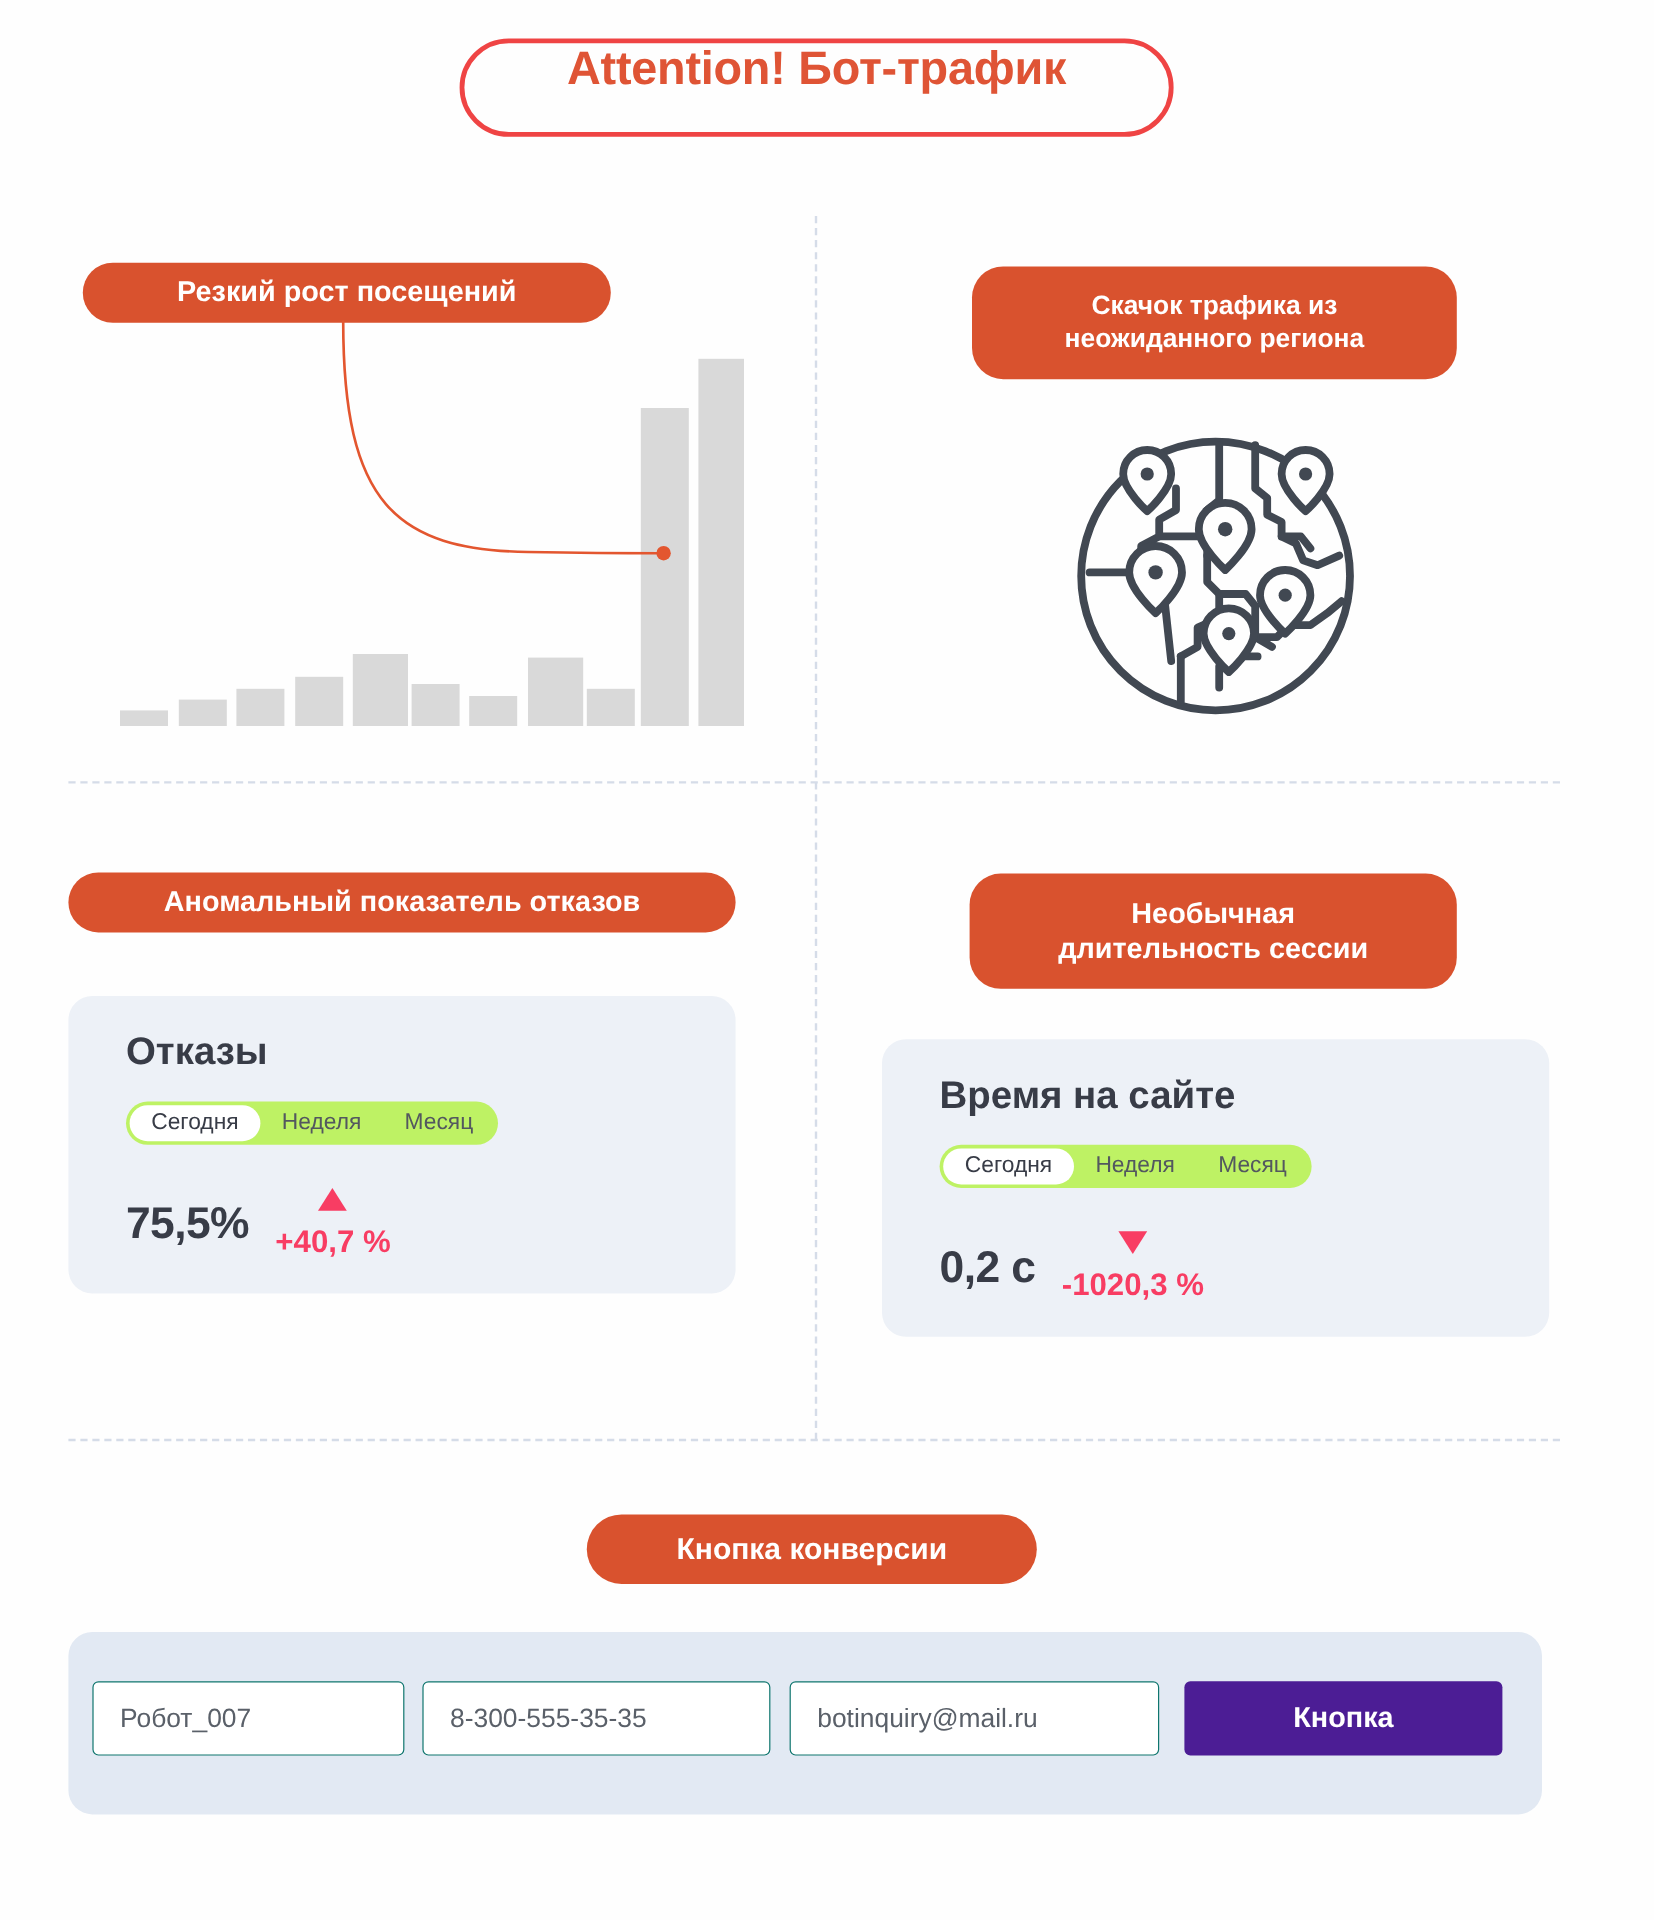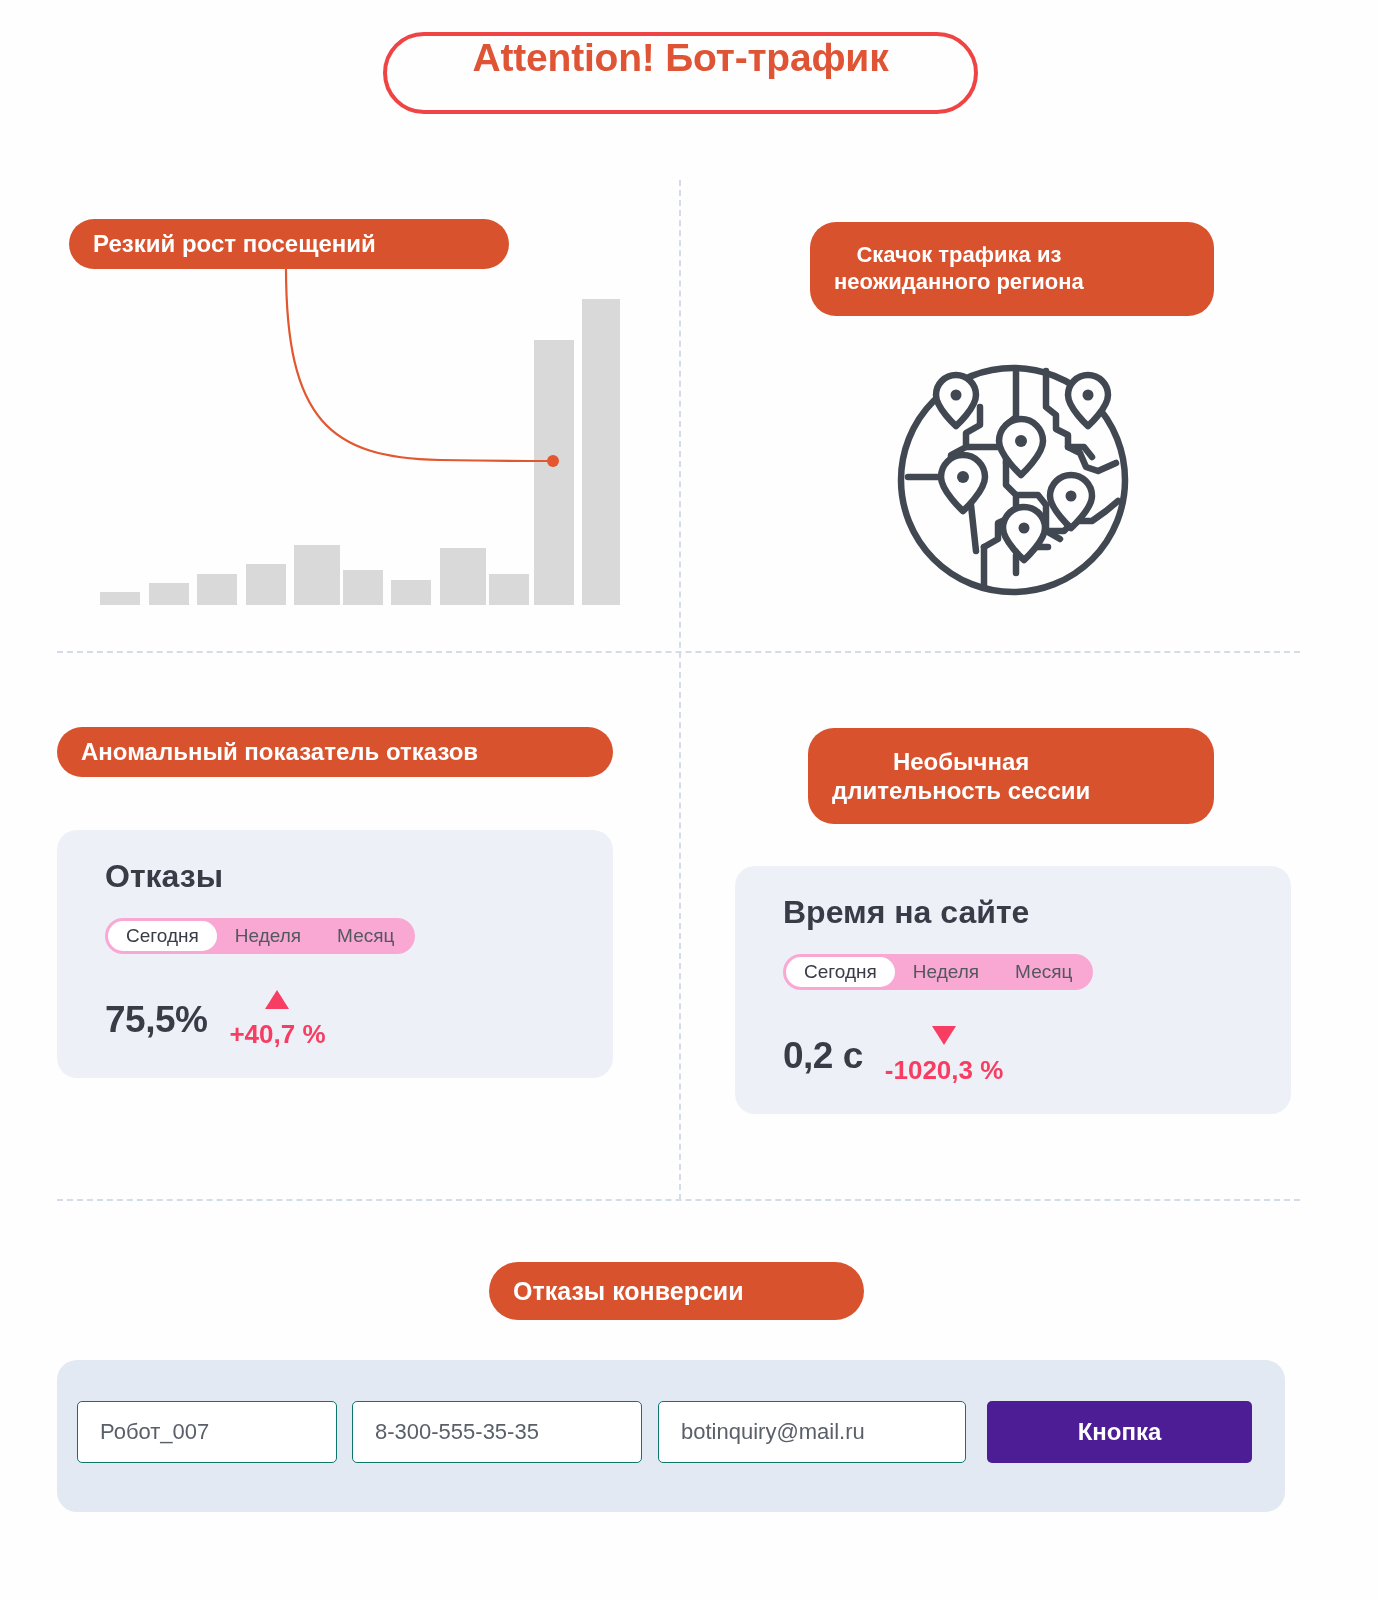--- a/index.html
+++ b/index.html
@@ -59,20 +59,21 @@
   .divider-h.one { top: 651px; }
   .divider-h.two { top: 1199px; }
 
   
   .badge {
     position: absolute;
     background: #D9522E;
     border-radius: 28px;
     display: flex;
     align-items: center;
+    justify-content: center;
     text-align: center;
     color: #FFFFFF;
     font-weight: bold;
     line-height: 1.22;
     padding: 0 24px;
   }
 
   #badge-growth {
     left: 69px; top: 219px;
     width: 440px; height: 50px;
@@ -152,21 +153,21 @@
     position: absolute;
     font-size: 32px;
     font-weight: bold;
     color: #383C47;
   }
   #card-bounce .card-title { left: 48px; top: 28px; }
   #card-session .card-title { left: 48px; top: 28px; }
 
   .toggle {
     position: absolute;
-    background: #f9a8d4;
+    background: #bef264;
     border-radius: 18px;
     height: 36px;
     display: flex;
     align-items: center;
     padding: 3px;
   }
   #card-bounce .toggle { left: 48px; top: 88px; }
   #card-session .toggle { left: 48px; top: 88px; }
 
   .toggle-opt {
@@ -389,21 +390,21 @@
     <div class="metric-row">
       <div class="metric-value">0,2 с</div>
       <div class="metric-delta">
         <span class="tri-down"></span>
         <span>-1020,3 %</span>
       </div>
     </div>
   </div>
 
   <div class="badge" id="badge-conversions">
-    <span>Отказы конверсии</span>
+    <span>Кнопка конверсии</span>
   </div>
 
   <div class="form-panel">
     <div class="form-field" id="field-name">Робот_007</div>
     <div class="form-field" id="field-phone">8-300-555-35-35</div>
     <div class="form-field" id="field-email">botinquiry@mail.ru</div>
     <button class="form-button">Кнопка</button>
   </div>
 
 </div>

